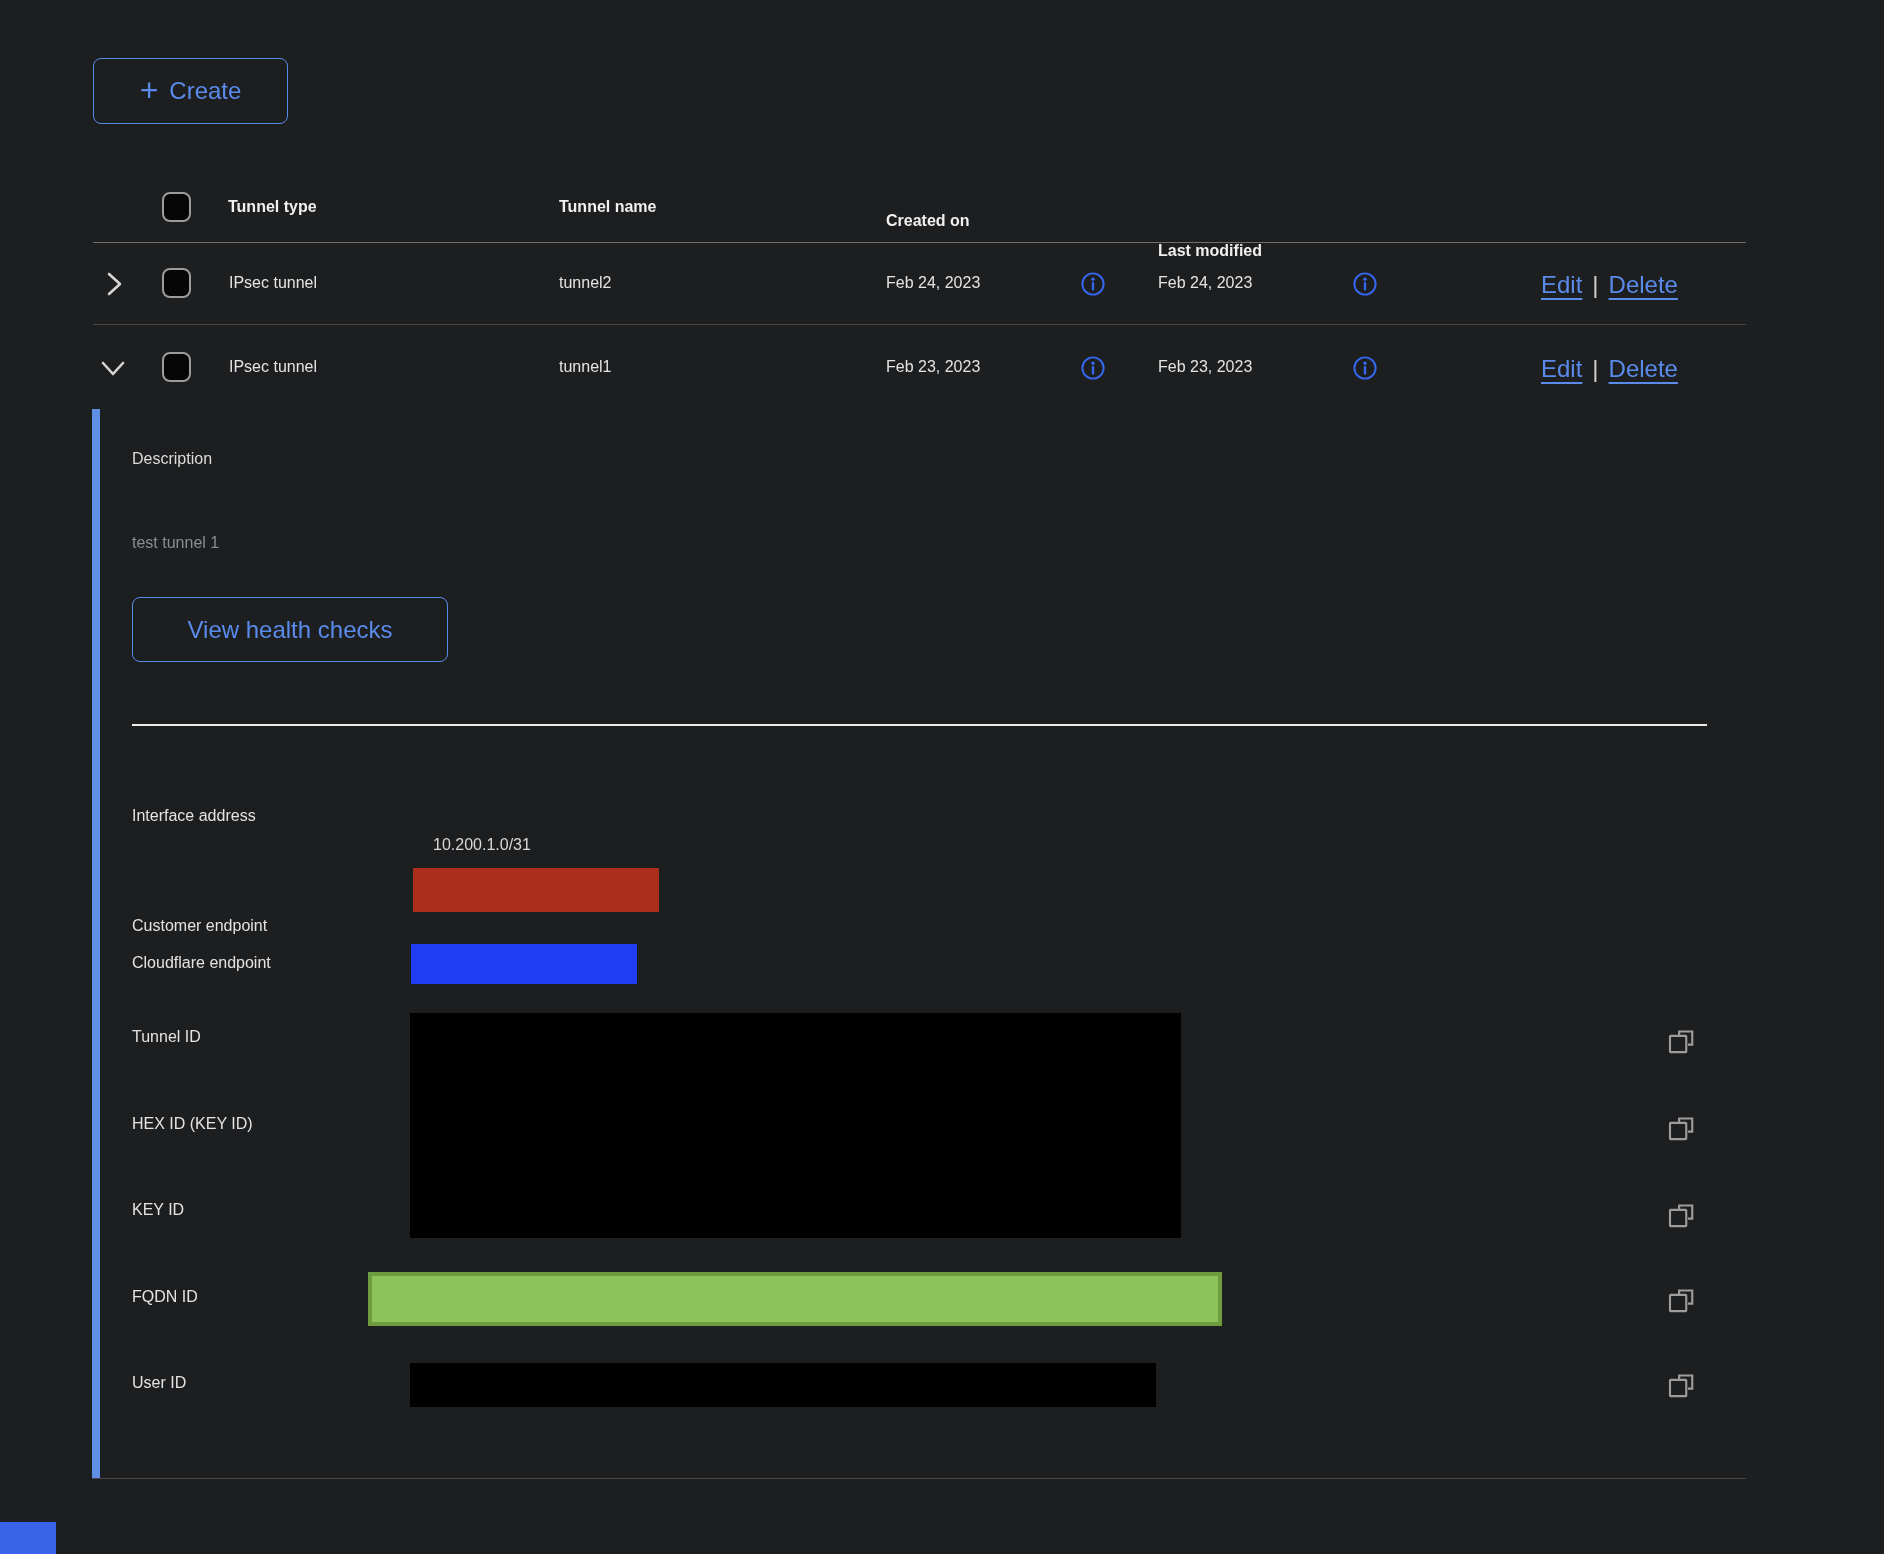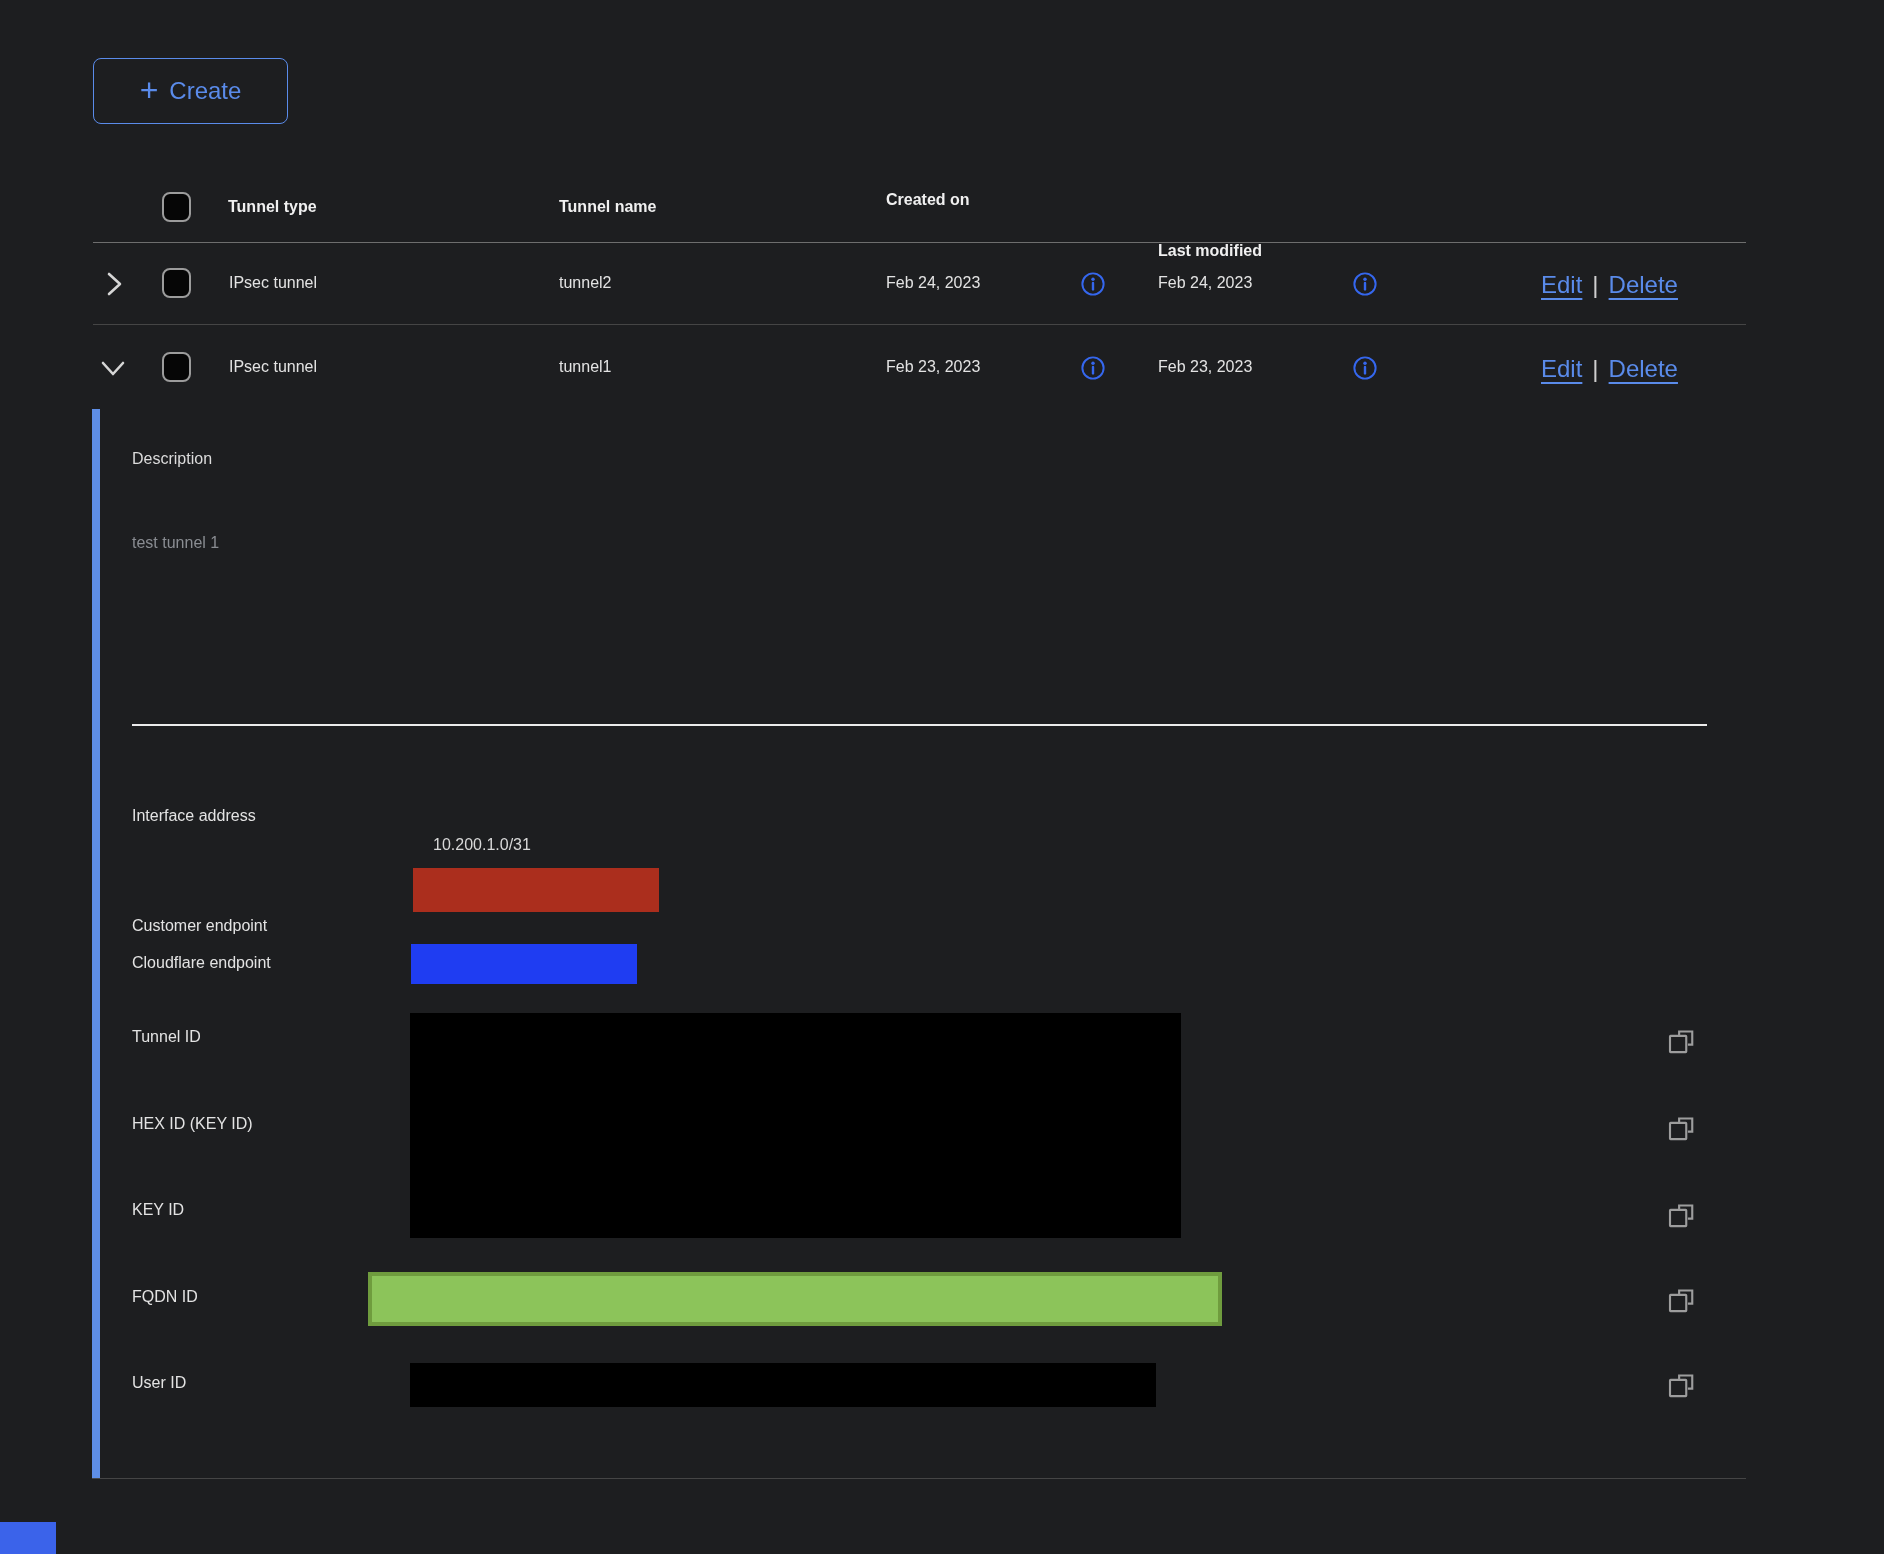--- a/index.html
+++ b/index.html
@@ -39,21 +39,21 @@
 <div class="canvas">
 
   <button class="btn" style="left:93px;top:58px;width:195px;height:66px;gap:11px;">
     <span style="font-size:32px;font-weight:300;line-height:30px;margin-top:-3px;">+</span>
     <span>Create</span>
   </button>
 
   <div class="checkbox" style="left:162px;top:192px;"></div>
   <div class="abs txt bold" style="left:228px;top:193px;">Tunnel type</div>
   <div class="abs txt bold" style="left:559px;top:193px;">Tunnel name</div>
-  <div class="abs txt bold" style="left:886px;top:186px;">Created on</div>
+  <div class="abs txt bold" style="left:886px;top:207px;">Created on</div>
   <div class="abs txt bold" style="left:1158px;top:193px;margin-top:44px;">Last modified</div>
   <div class="hline header" style="left:93px;top:242px;width:1653px;"></div>
 
   <span class="icon" style="left:102px;top:269px;">
     <svg width="24" height="30" viewBox="0 0 24 30">
       <polyline points="7,5 18,15 7,25" fill="none" stroke="#d6d6d6" stroke-width="2.6" stroke-linecap="round" stroke-linejoin="round"></polyline>
     </svg>
   </span>
   <div class="checkbox" style="left:162px;top:268px;"></div>
   <div class="abs txt" style="left:229px;top:269px;">IPsec tunnel</div>
@@ -109,20 +109,21 @@
     <span class="link">Edit</span>
     <span class="sep">|</span>
     <span class="link">Delete</span>
   </div>
 
   <div class="abs" style="left:92px;top:409px;width:8px;height:1069px;background:#5e8ee6;"></div>
 
   <div class="abs txt" style="left:132px;top:445px;color:#dcdcdc;text-align:center;">Description</div>
   <div class="abs txt muted" style="left:132px;top:529px;">test tunnel 1</div>
 
+  <button class="btn" style="left:132px;top:597px;width:316px;height:65px;">View health checks</button>
 
   <div class="hline light" style="left:132px;top:724px;width:1575px;"></div>
 
   <div class="abs txt" style="left:132px;top:802px;">Interface address</div>
   <div class="abs txt" style="left:433px;top:831px;color:#d8d8d8;">10.200.1.0/31</div>
 
   <div class="abs txt" style="left:132px;top:876px;margin-top:36px;">Customer endpoint</div>
   <div class="redact" style="left:413px;top:868px;width:246px;height:44px;background:#ab2e1d;"></div>
 
   <div class="abs txt" style="left:132px;top:949px;">Cloudflare endpoint</div>

